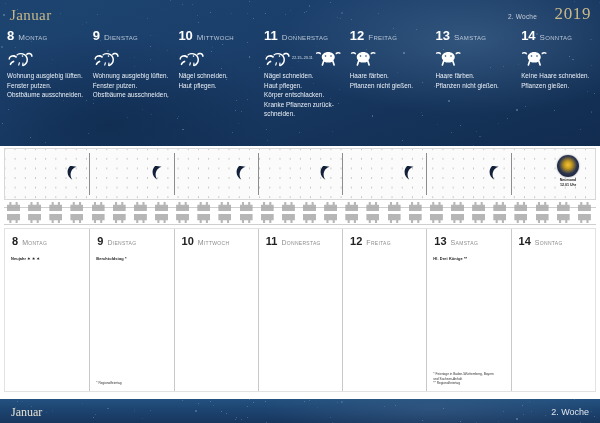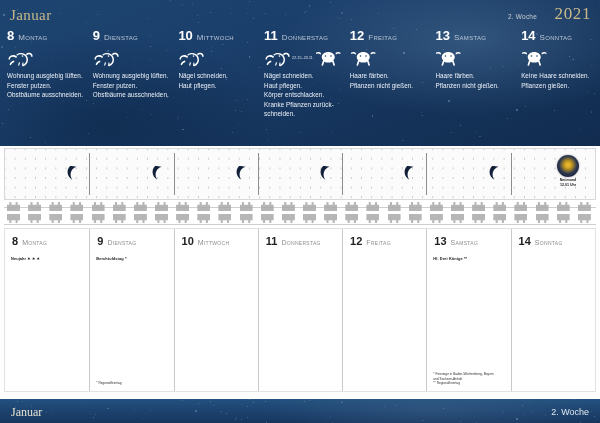--- a/index.html
+++ b/index.html
@@ -310,21 +310,21 @@
         <div class="star" style="width: 0.8px; height: 0.8px; left: 524.6px; top: 105.9px; opacity: 0.71;"></div>
         <div class="star" style="width: 1.5px; height: 1.5px; left: 3.1px; top: 14px; opacity: 0.66;"></div>
         <div class="star" style="width: 1.5px; height: 1.5px; left: 590.2px; top: 38.6px; opacity: 0.29;"></div>
         <div class="star" style="width: 0.8px; height: 0.8px; left: 167.4px; top: 96.9px; opacity: 0.85;"></div>
         <div class="star" style="width: 0.8px; height: 0.8px; left: 127.4px; top: 116.8px; opacity: 0.34;"></div>
         <div class="star" style="width: 0.8px; height: 0.8px; left: 507.1px; top: 118px; opacity: 0.77;"></div>
       </div>
 
     <div class="top-month">Januar</div>
     <div class="top-week">2. Woche</div>
-    <div class="top-year">2021</div>
+    <div class="top-year">2019</div>
 
     <div class="day-cols" id="top-day-cols">
         <div class="day-col">
           <div class="dhead">
             <span class="dnum">8</span>
             <span class="dname">Montag</span>
           </div>
           <div class="zodiac-row">
             <div class="zodiac">
               <svg viewBox="0 0 52 38">

